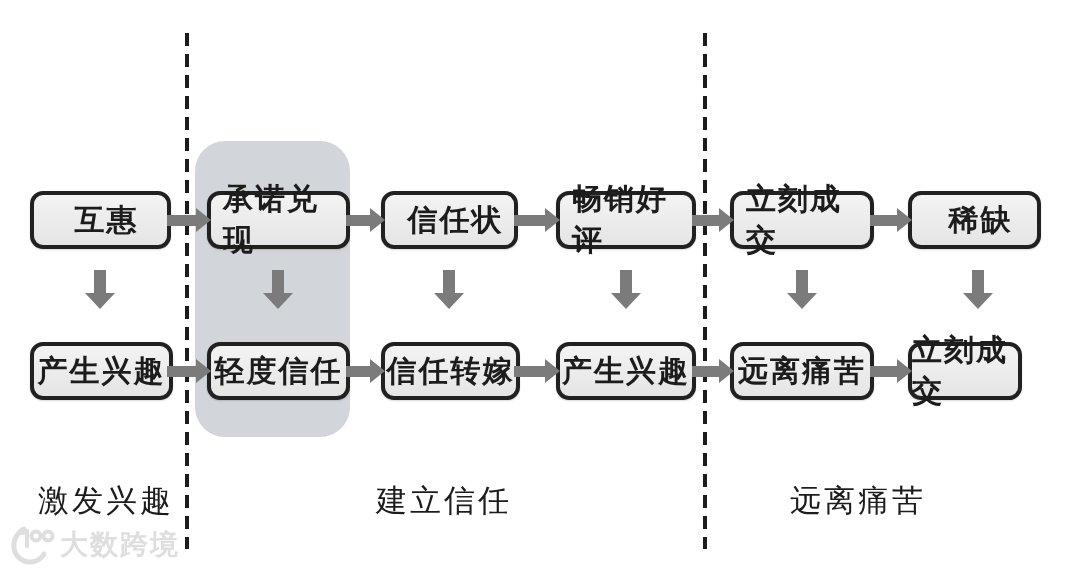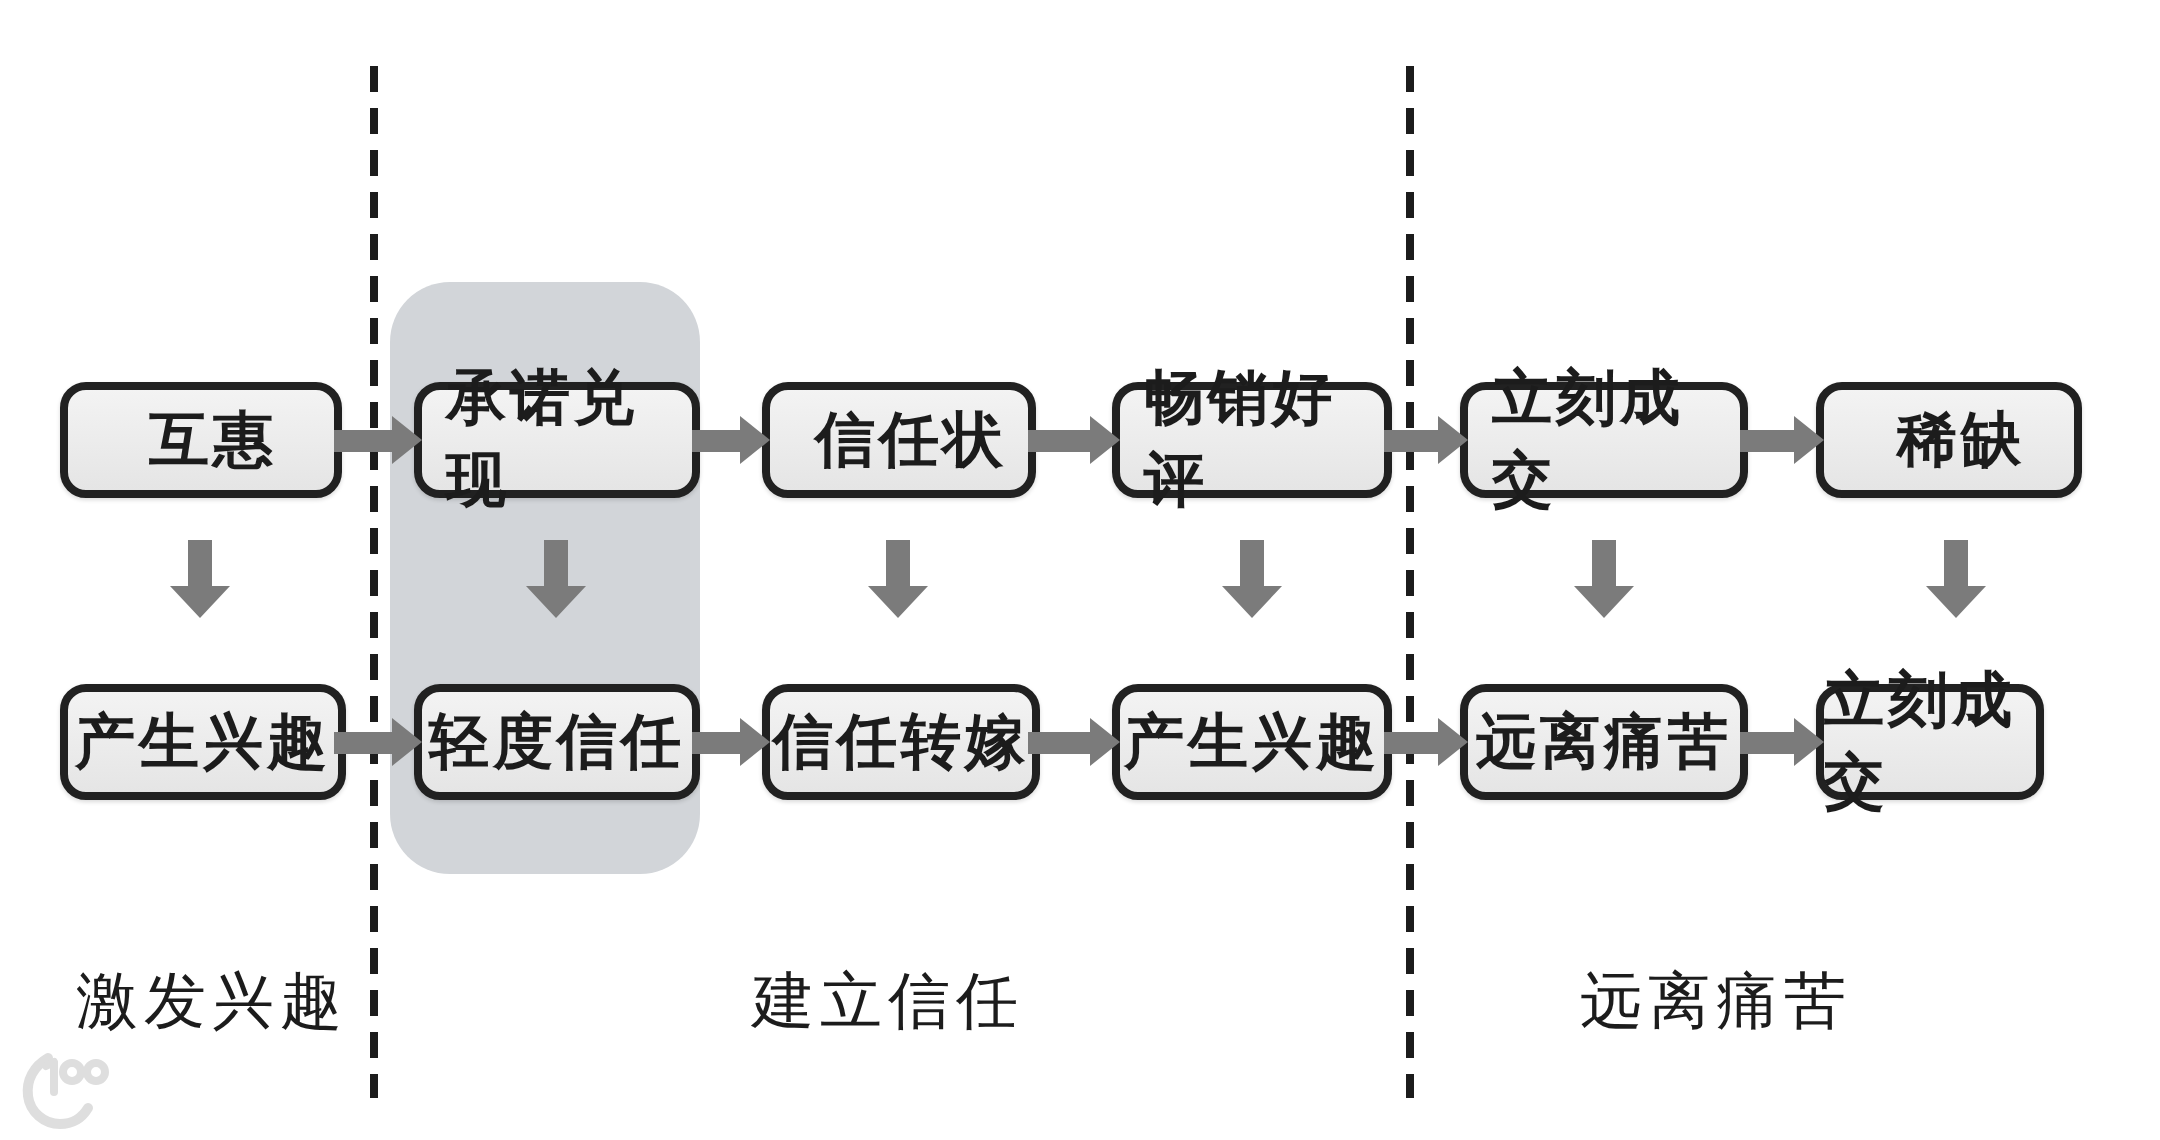--- a/index.html
+++ b/index.html
@@ -141,15 +141,16 @@
   <div class="stage-label" style="left:444px">建立信任</div>
   <div class="stage-label" style="left:858px">远离痛苦</div>
 
   <div class="watermark">
     <svg width="46" height="42" viewBox="0 0 46 42">
       <path d="M14 5 C7 9 3 16 4 24 C5 32 12 38 20 38 C26 38 31 35 34 30" fill="none" stroke="#dedede" stroke-width="5" stroke-linecap="round"></path>
       <path d="M13 9 L17 7 L17 22" fill="none" stroke="#dedede" stroke-width="4" stroke-linecap="round" stroke-linejoin="round"></path>
       <circle cx="26" cy="12" r="4.5" fill="none" stroke="#dedede" stroke-width="4"></circle>
       <circle cx="38" cy="12" r="4.5" fill="none" stroke="#dedede" stroke-width="4"></circle>
     </svg>
+    <span class="watermark-text">大数跨境</span>
   </div>
 
 </div>
 
 </body></html>

